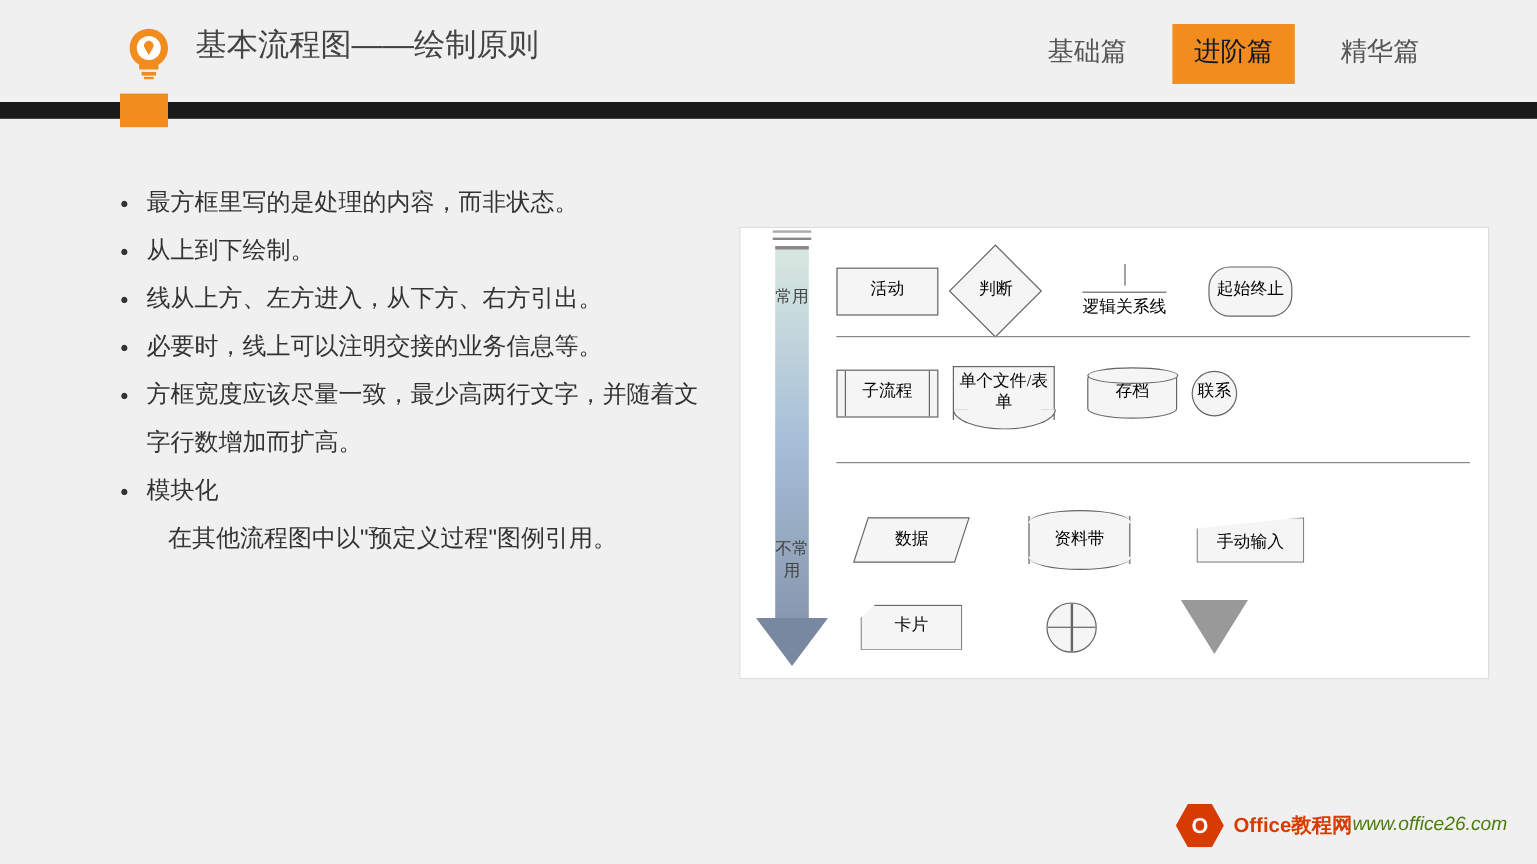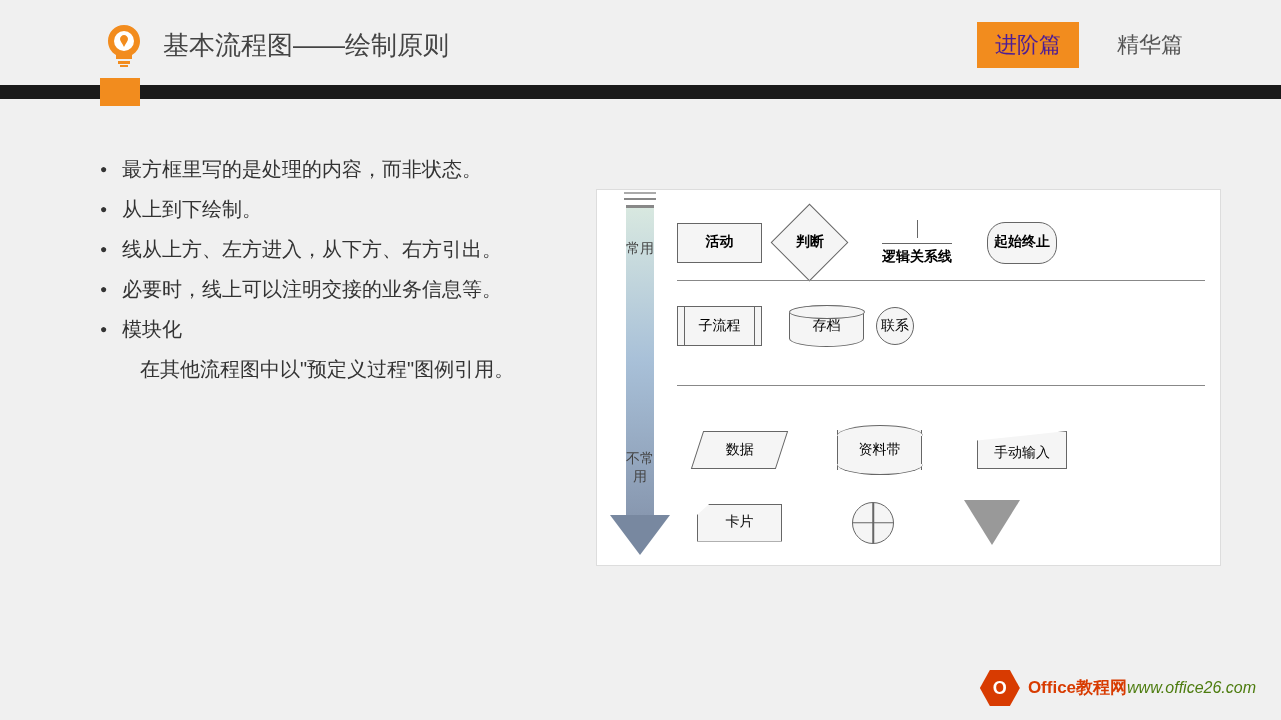--- a/index.html
+++ b/index.html
@@ -6,21 +6,20 @@
 body {
   width: 1281px;
   height: 720px;
   background: #f0f0f0;
   font-family: "Microsoft YaHei", "SimHei", sans-serif;
   position: relative;
   overflow: hidden;
 }
 .header {
   display: flex;
-  align-items: center;
   padding: 20px 80px 10px 100px;
   height: 80px;
 }
 .bulb-icon {
   width: 48px;
   height: 48px;
   margin-right: 15px;
 }
 .title {
   font-size: 26px;
@@ -32,38 +31,38 @@
   display: flex;
   gap: 20px;
 }
 .tab {
   padding: 8px 18px;
   font-size: 22px;
   color: #555;
 }
 .tab.active {
   background: #f28c1e;
-  color: #4c1d95;
+  color: #0f172a;
 }
 .divider-bar {
   height: 14px;
   background: #1a1a1a;
   margin-top: 5px;
 }
 .orange-block {
   position: absolute;
   left: 100px;
   top: 78px;
   width: 40px;
   height: 28px;
   background: #f28c1e;
 }
 .content {
   display: flex;
-  padding: 50px 60px 0 100px;
+  padding: 50px 40px 0 100px;
   gap: 20px;
 }
 .bullet-list {
   flex: 1;
   font-size: 20px;
   color: #333;
   line-height: 2.0;
 }
 .bullet-item {
   position: relative;
@@ -141,21 +140,21 @@
   font-family: "KaiTi", "STKaiti", serif;
 }
 .row {
   position: absolute;
   left: 80px;
   right: 10px;
   display: flex;
   align-items: center;
   gap: 20px;
 }
-.row1 { top: 25px; font-weight: bold; }
+.row1 { top: 25px; }
 .row2 { top: 115px; }
 .row3 { top: 240px; }
 .row4 { top: 310px; }
 .sep-line {
   position: absolute;
   left: 80px;
   right: 15px;
   height: 1px;
   background: #888;
 }
@@ -393,34 +392,36 @@
 <div class="header">
   <svg class="bulb-icon" viewBox="0 0 48 48">
     <path fill="#f28c1e" d="M24 4 C15 4 8 11 8 20 C8 26 11 31 16 34 L16 38 L32 38 L32 34 C37 31 40 26 40 20 C40 11 33 4 24 4 Z"></path>
     <circle cx="24" cy="20" r="10" fill="#fff"></circle>
     <path fill="#f28c1e" d="M24 14 C22 14 20 16 20 18 C20 20 22 22 24 26 C26 22 28 20 28 18 C28 16 26 14 24 14 Z"></path>
     <rect x="18" y="40" width="12" height="3" fill="#f28c1e"></rect>
     <rect x="20" y="44" width="8" height="2" fill="#f28c1e"></rect>
   </svg>
   <div class="title">基本流程图——绘制原则</div>
   <div class="tabs">
+    <div class="tab">基础篇</div>
     <div class="tab active">进阶篇</div>
     <div class="tab">精华篇</div>
   </div>
 </div>
 
 <div class="orange-block"></div>
 <div class="divider-bar"></div>
 
 <div class="content">
   <div class="bullet-list">
     <div class="bullet-item">最方框里写的是处理的内容，而非状态。</div>
     <div class="bullet-item">从上到下绘制。</div>
     <div class="bullet-item">线从上方、左方进入，从下方、右方引出。</div>
     <div class="bullet-item">必要时，线上可以注明交接的业务信息等。</div>
+    <div class="bullet-item">方框宽度应该尽量一致，最少高两行文字，并随着文字行数增加而扩高。</div>
     <div class="bullet-item">模块化</div>
     <div class="sub-item">在其他流程图中以"预定义过程"图例引用。</div>
   </div>
 
   <div class="diagram">
     <div class="arrow-col">
       <div class="arrow-body"></div>
       <div class="arrow-head"></div>
       <div class="arrow-label" style="top:35px">常用</div>
       <div class="arrow-label" style="top:245px">不常用</div>
@@ -436,20 +437,21 @@
         <div class="hline"></div>
         <span>逻辑关系线</span>
       </div>
       <div class="shape terminator" style="margin-left:15px">起始终止</div>
     </div>
 
     <div class="sep-line" style="top:90px"></div>
 
     <div class="row row2" style="gap:12px">
       <div class="shape subprocess">子流程</div>
+      <div class="shape document">单个文件/表单</div>
       <div class="shape cylinder" style="margin-left:15px">存档</div>
       <div class="shape connector">联系</div>
     </div>
 
     <div class="sep-line" style="top:195px"></div>
 
     <div class="row row3" style="gap:55px;padding-left:20px">
       <div class="shape parallelogram">
           <span>数据</span>
         </div>

